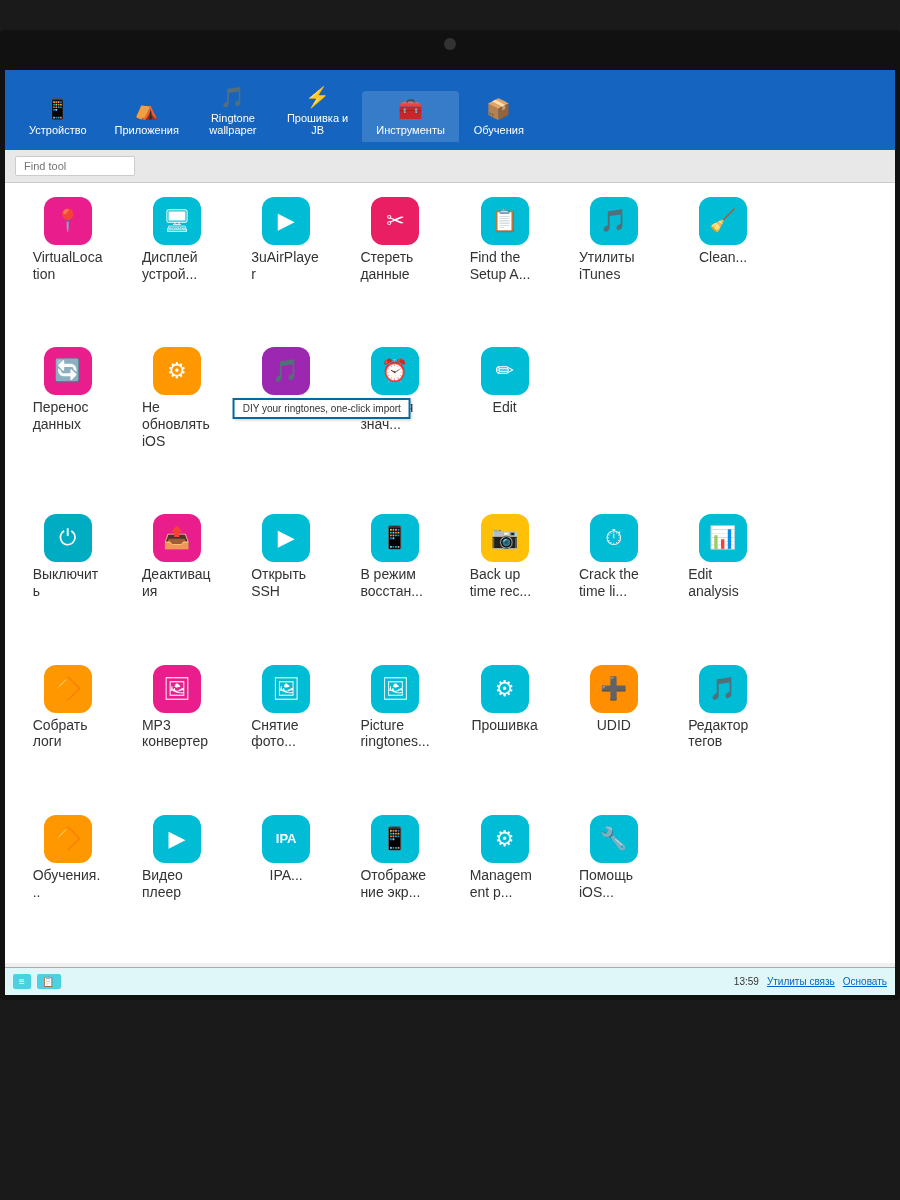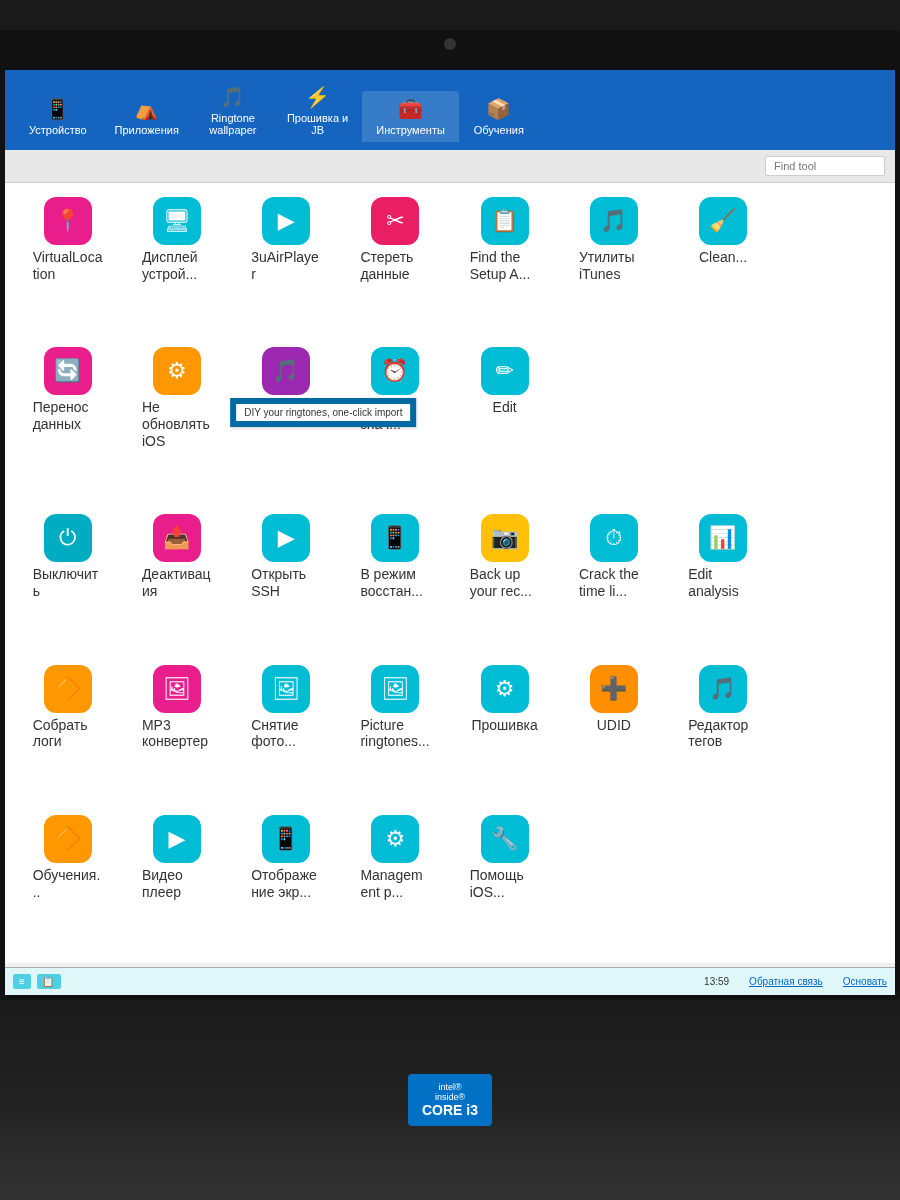--- a/index.html
+++ b/index.html
@@ -86,21 +86,20 @@
     .nav-icon {
       font-size: 20px;
       margin-bottom: 3px;
     }
 
     
     .find-tool-bar {
       background: #e8e8e8;
       padding: 6px 10px;
       display: flex;
-      justify-content: flex-end;
       border-bottom: 1px solid #ccc;
     }
 
     .find-tool-input {
       background: white;
       border: 1px solid #ccc;
       padding: 3px 8px;
       font-size: 11px;
       width: 120px;
       border-radius: 2px;
@@ -145,21 +144,21 @@
       text-align: left;
       line-height: 1.2;
       max-width: 70px;
       word-break: break-word;
     }
 
     
     .tooltip {
       position: absolute;
       background: white;
-      border: 6px solid #0369a1;
+      border: 2px solid #0369a1;
       padding: 3px 8px;
       font-size: 10px;
       white-space: nowrap;
       z-index: 100;
       top: 55px;
       left: 50%;
       transform: translateX(-30%);
       color: #333;
       box-shadow: 1px 1px 3px rgba(0,0,0,0.2);
     }
@@ -181,21 +180,21 @@
 
     .taskbar-left {
       display: flex;
       align-items: center;
       gap: 6px;
     }
 
     .taskbar-right {
       display: flex;
       align-items: center;
-      gap: 20px;
+      gap: 8px;
       font-size: 10px;
       color: #333;
     }
 
     .taskbar-btn {
       background: #4dd0e1;
       color: white;
       border: none;
       padding: 2px 6px;
       font-size: 10px;
@@ -357,21 +356,21 @@
         <div class="tool-item">
           <div class="tool-icon teal">▶</div>
           <span class="tool-label">Открыть SSH</span>
         </div>
         <div class="tool-item">
           <div class="tool-icon teal">📱</div>
           <span class="tool-label">В режим восстан...</span>
         </div>
         <div class="tool-item">
           <div class="tool-icon yellow">📷</div>
-          <span class="tool-label">Back up your rec...</span>
+          <span class="tool-label">Back up time rec...</span>
         </div>
         <div class="tool-item">
           <div class="tool-icon teal">⏱</div>
           <span class="tool-label">Crack the time li...</span>
         </div>
         <div class="tool-item">
           <div class="tool-icon teal">📊</div>
           <span class="tool-label">Edit analysis</span>
         </div>
         <div class="tool-item"></div>
@@ -406,20 +405,24 @@
         </div>
         <div class="tool-item"></div>
 
         <div class="tool-item">
           <div class="tool-icon orange">🔶</div>
           <span class="tool-label">Обучения...</span>
         </div>
         <div class="tool-item">
           <div class="tool-icon teal">▶</div>
           <span class="tool-label">Видео плеер</span>
+        </div>
+        <div class="tool-item">
+          <div class="tool-icon teal" style="font-size:13px;font-weight:bold;">IPA</div>
+          <span class="tool-label">IPA...</span>
         </div>
         <div class="tool-item">
           <div class="tool-icon teal">📱</div>
           <span class="tool-label">Отображение экр...</span>
         </div>
         <div class="tool-item">
           <div class="tool-icon teal">⚙</div>
           <span class="tool-label">Management р...</span>
         </div>
         <div class="tool-item">
@@ -428,29 +431,22 @@
         </div>
       </div>
 
       <div class="taskbar">
         <div class="taskbar-left">
           <button class="taskbar-btn">≡</button>
           <button class="taskbar-btn">📋</button>
         </div>
         <div class="taskbar-right">
           <span>13:59</span>
-          <span style="cursor:pointer;color:#0066cc;text-decoration:underline;">Обратная связь</span>
+          <span style="cursor:pointer;color:#0066cc;text-decoration:underline;">Утилиты связь</span>
           <span style="cursor:pointer;color:#0066cc;text-decoration:underline;">Основать</span>
         </div>
       </div>
 
     </div>
   </div>
 
-  <div class="laptop-bottom">
-    <div class="intel-badge">
-      <span class="inside">intel®</span>
-      <span class="inside">inside®</span>
-      <span class="core">CORE i3</span>
-    </div>
-  </div>
 
 </div>
 
 </body></html>

